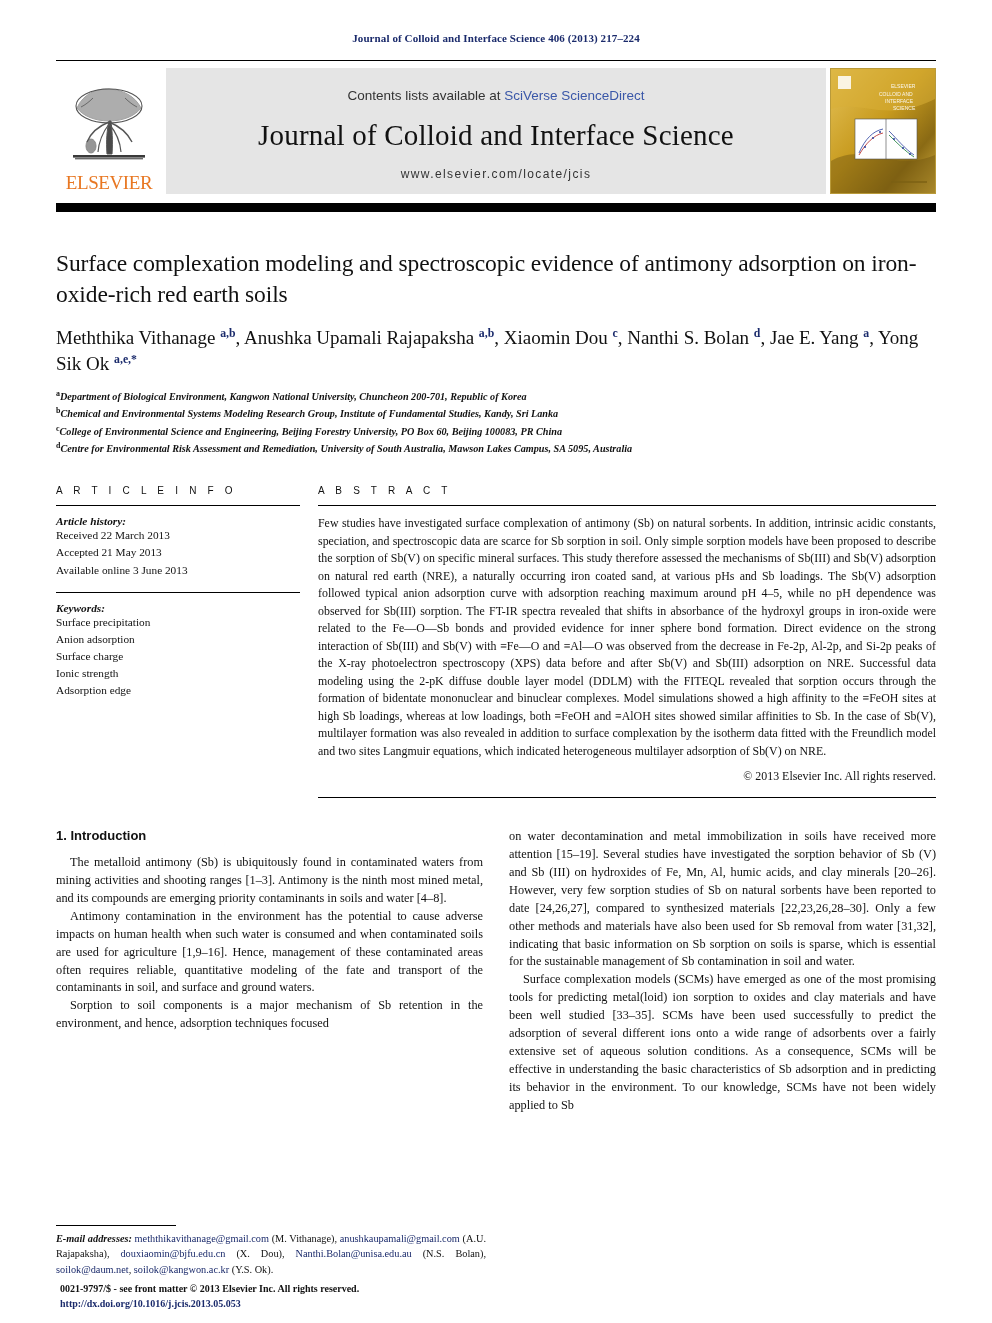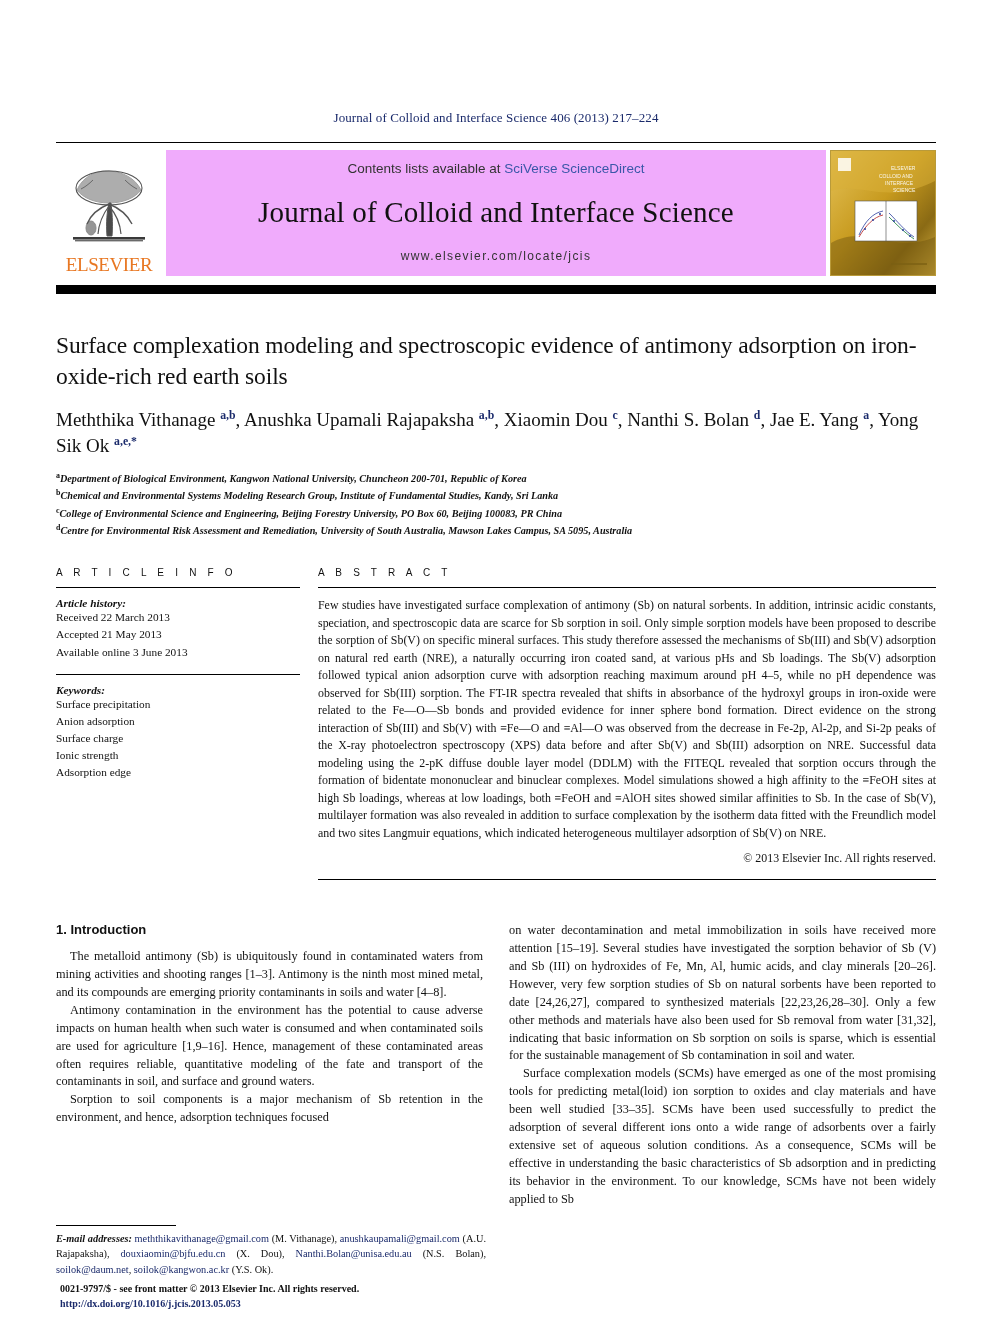--- a/index.html
+++ b/index.html
@@ -14,24 +14,24 @@
     position:relative;
     width:992px;height:1323px;
     box-sizing:border-box;
     padding:0 56px;
   }
 
   
   .runhead{
     text-align:center;
     font-family:"Liberation Serif", serif;
-    font-weight:normal;
-    font-size:13px;
+    font-weight:bold;
+    font-size:11px;
     color:#1a2a6b;
-    padding-top:110px;
+    padding-top:32px;
     letter-spacing:.1px;
   }
 
   
   .masthead{
     margin-top:16px;
     border-top:1.6px solid #000;
     padding-top:7px;
     display:flex;
     align-items:stretch;
@@ -48,25 +48,25 @@
     font-family:"Liberation Serif", serif;
     color:#E87722;
     font-size:19px;
     letter-spacing:-.4px;
     line-height:1;
     margin-top:1px;
     white-space:nowrap;
   }
   .masthead-center{
     flex:1 1 auto;
-    background:#f0abfc;
+    background:#e5e5e5;
     margin:0 4px;
     display:flex;flex-direction:column;
     align-items:center;justify-content:space-between;
-    padding:11px 0 13px 0;
+    padding:20px 0 13px 0;
     box-sizing:border-box;
   }
   .contents-line{
     font-family:"Liberation Sans", sans-serif;
     font-size:13.5px;color:#333;
   }
   .contents-line .sd{color:#3a57a8;}
   .journal-title{
     font-family:"Liberation Serif", serif;
     font-size:29px;
@@ -157,21 +157,21 @@
     font-size:11.9px;
     text-align:right;
     margin-top:9px;
     color:#111;
   }
   .abs-bottom-rule{border-top:1.2px solid #000;margin-top:13px;}
 
   
   .body-cols{
     display:flex;
-    margin-top:42px;
+    margin-top:30px;
     gap:26px;
   }
   .bcol{flex:1 1 0;min-width:0;}
   .h2{
     font-family:"Liberation Sans", sans-serif;
     font-size:13px;font-weight:bold;color:#111;
     margin:0 0 11px 0;
   }
   .para{
     font-family:"Liberation Serif", serif;

